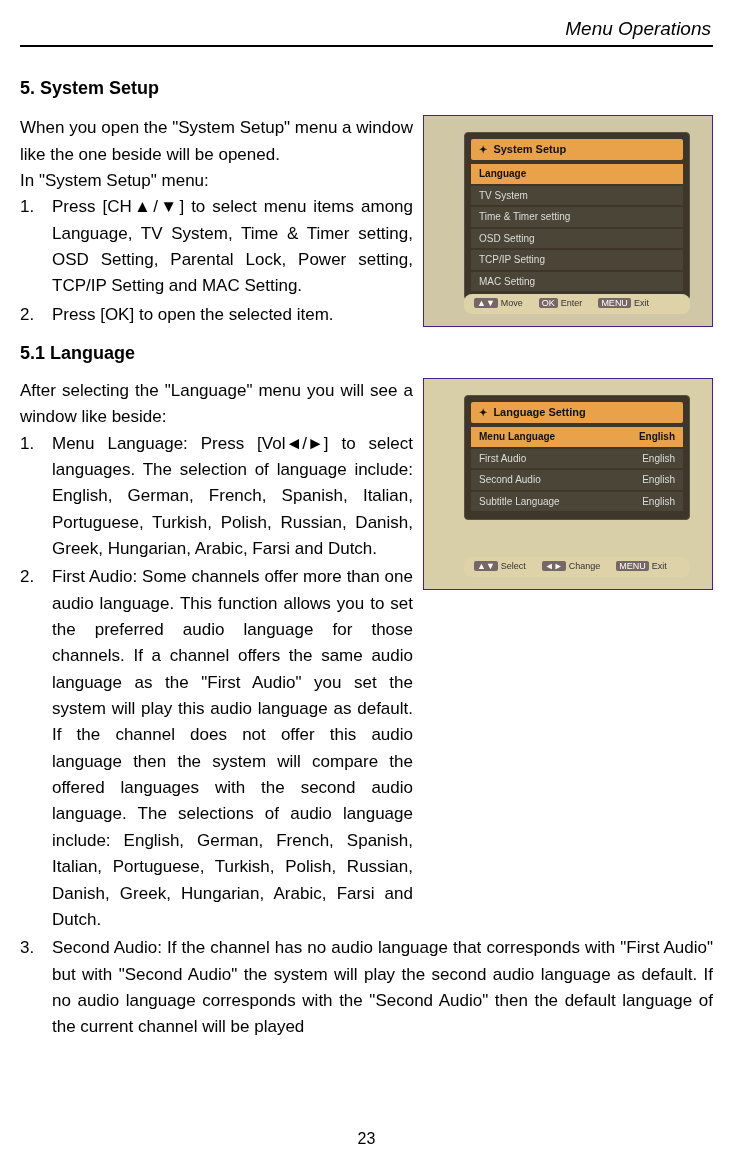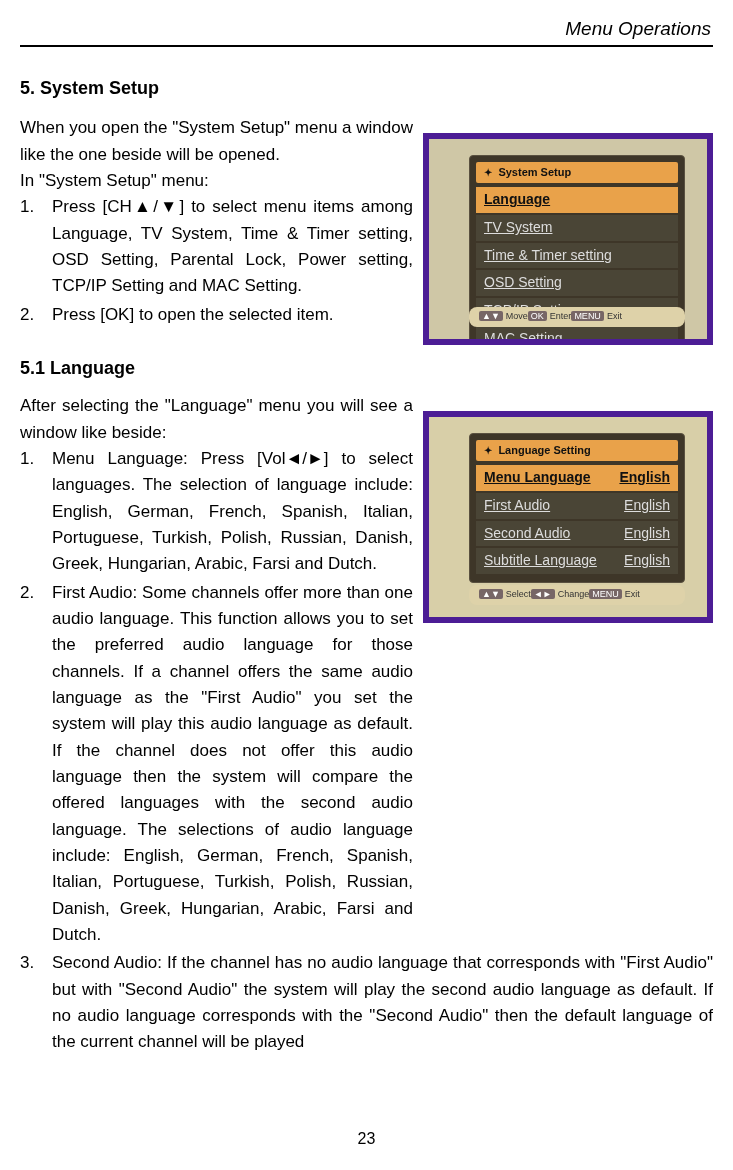--- a/index.html
+++ b/index.html
@@ -37,26 +37,25 @@
     font-weight: bold;
     margin-top: 10px;
     margin-bottom: 10px;
   }
   .block { margin-bottom: 6px; }
   .with-image::after { content: ""; display: block; clear: both; }
   .img-box {
     float: right;
     width: 290px;
     height: 212px;
-    border: 6px solid #4c1d95;
+    border: 1px solid #4c1d95;
     margin-left: 10px;
     background: #cfc7a6;
     position: relative;
     overflow: hidden;
-    margin-top: 18px;
   }
   .img-box.lang { background: #d8cfa8; }
   .menu-panel {
     position: absolute;
     top: 16px; left: 40px; right: 22px;
     background: #3e3628;
     border: 1px solid #5a5140;
     border-radius: 4px;
     padding: 6px;
     color: #ddd;
@@ -70,33 +69,33 @@
     margin-bottom: 4px;
     display: flex; align-items: center; gap: 6px;
     border-radius: 2px;
     font-size: 11px;
   }
   .menu-title-row .ico::before { content: "✦"; font-size:10px; }
   .menu-items .row {
     background: #4a4536;
     margin-bottom: 2px;
     padding: 2px 8px;
-    font-size: 14px;
-    display:flex; justify-content:space-between;text-decoration:underline;
+    font-size: 10px;
+    display:flex; justify-content:space-between;
   }
   .menu-items .row.sel {
     background: #e9a24a; color:#111; font-weight:bold;
   }
   .hint-bar {
     position: absolute; bottom: 12px; left: 40px; right: 22px;
     background: #ded2a9;
     border-radius: 8px;
     padding: 3px 10px;
     font-size: 9px;
-    display:flex; 
+    display:flex; gap:16px;
     color:#333;
   }
   .hint-bar .kbd { background:#766; color:#fff; padding:0 3px; border-radius:2px; margin-right:3px;}
   ol.numlist {
     list-style: none;
     padding-left: 0;
     margin-left: 0;
   }
   ol.numlist > li {
     display: flex;

